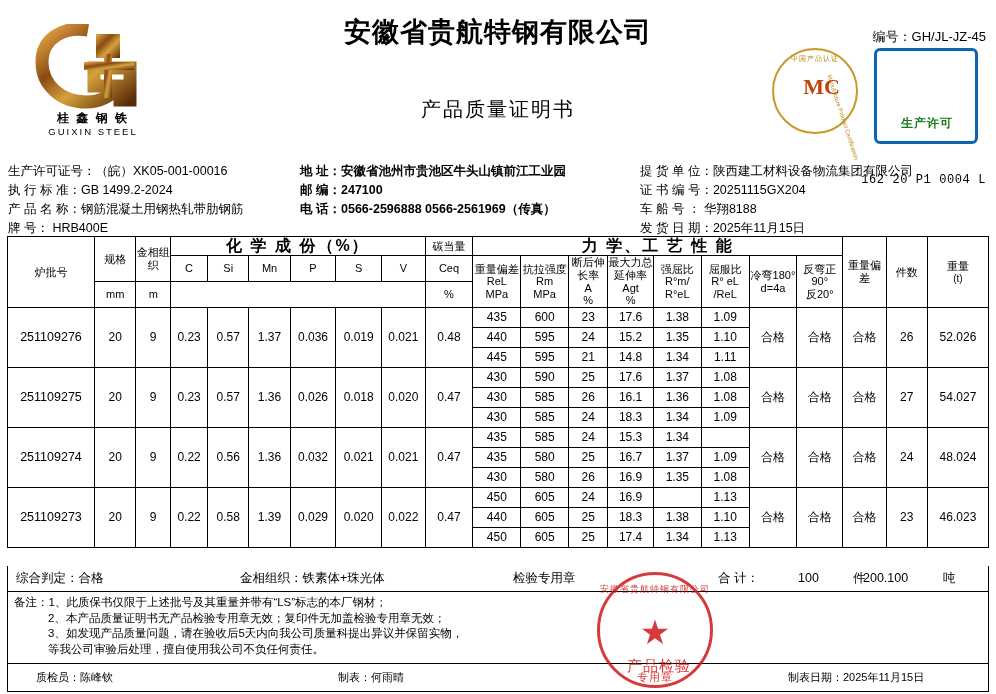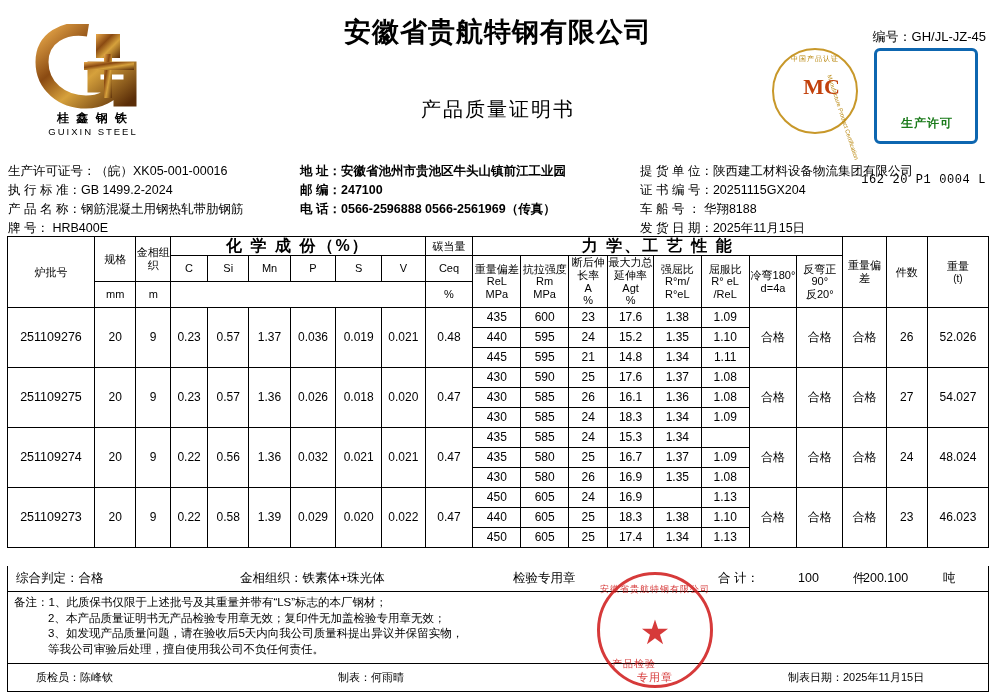--- a/index.html
+++ b/index.html
@@ -316,23 +316,24 @@
     position: absolute;
     left: 0; top: 8px;
     width: 110px;
     text-align: center;
     font-size: 9px;
     color: #d01818;
     letter-spacing: 1px;
   }
   .stamp-bottom {
     position: absolute;
-    left: 12px; top: 82px;
+    left: 4px; top: 82px;
     width: 110px;
-    font-size: 10px;
+    text-align: center;
+    font-size: 15px;
     color: #d01818;
     letter-spacing: 1px;
   }
   .stamp-bottom2 {
     position: absolute;
     left: 0; top: 95px;
     width: 110px;
     text-align: center;
     font-size: 11px;
     color: #d01818;

